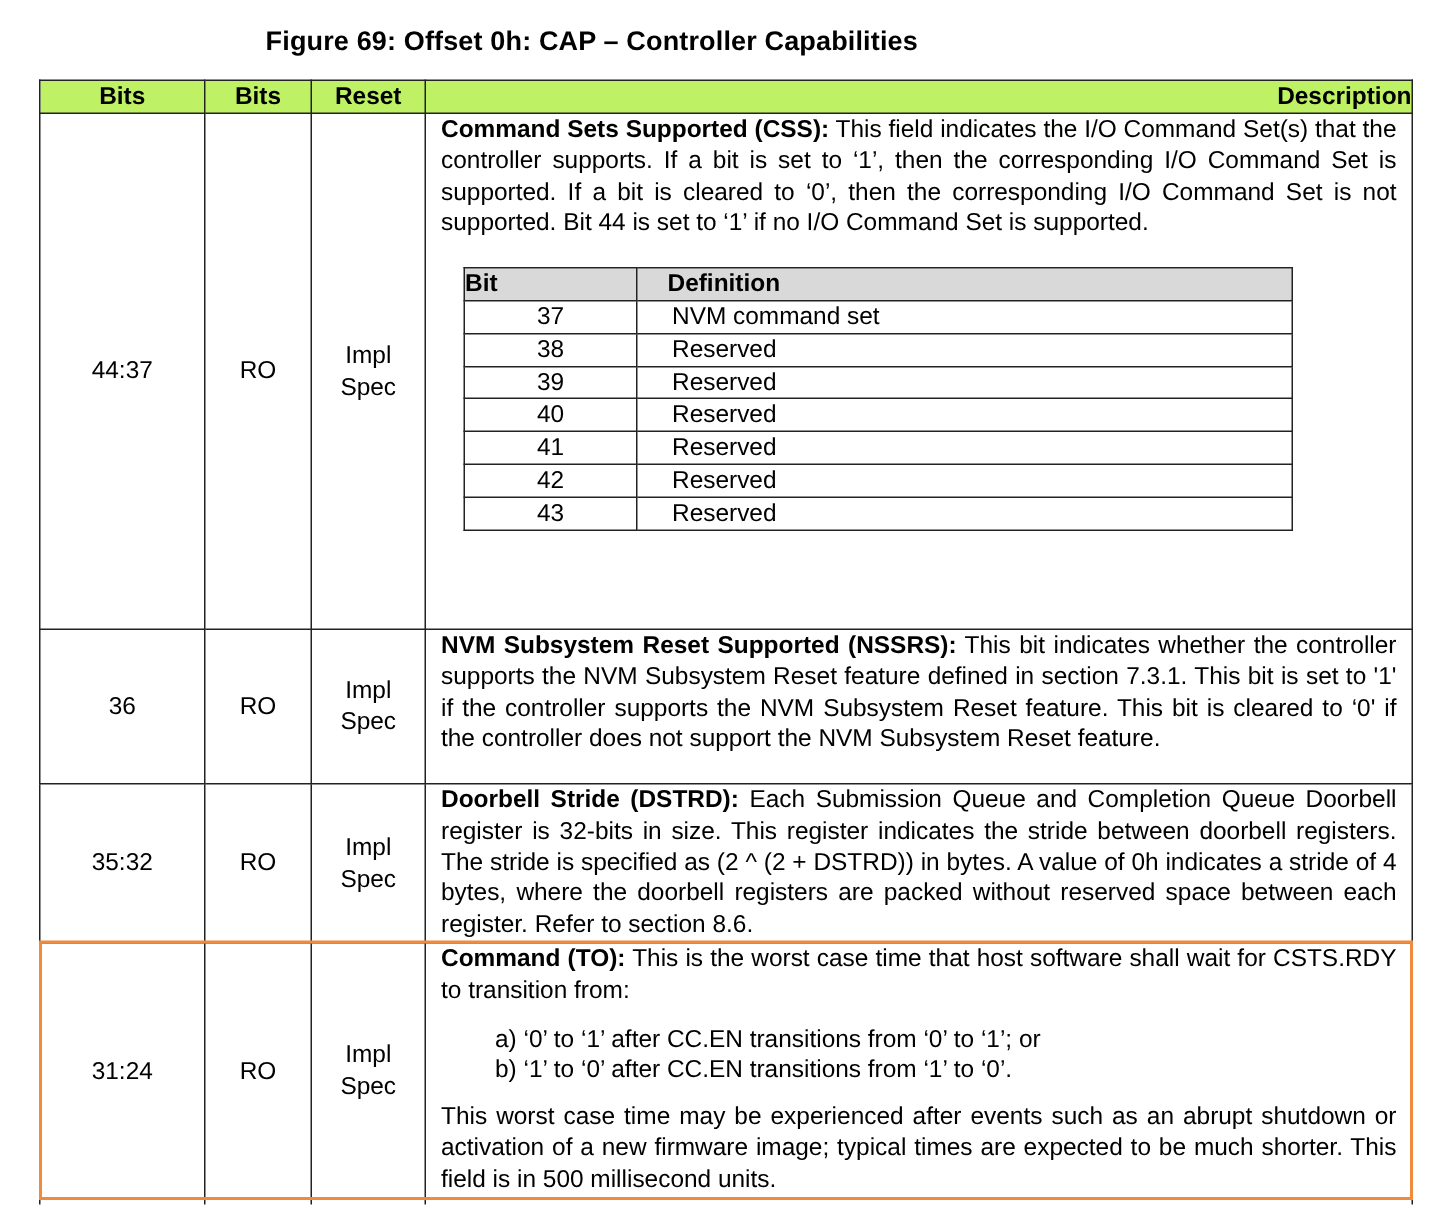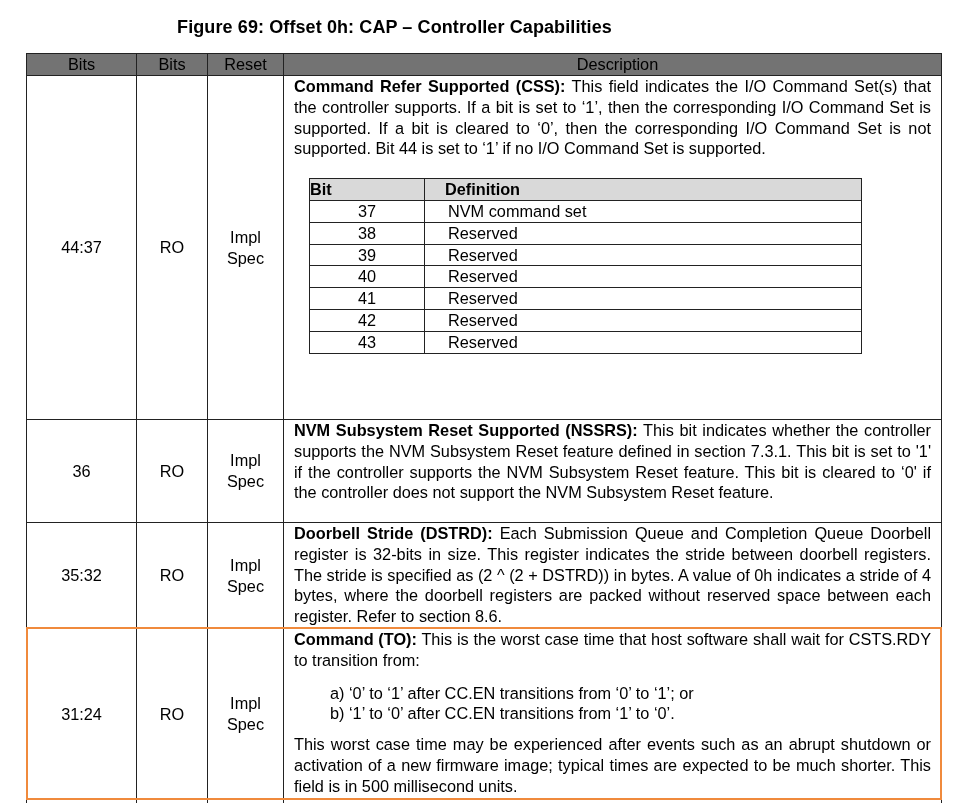--- a/index.html
+++ b/index.html
@@ -3,22 +3,22 @@
 <meta charset="utf-8">
 <style>
   html, body { margin:0; padding:0; background:#ffffff; }
   body { width:969px; height:803px; overflow:hidden; position:relative;
          font-family:"Liberation Sans", sans-serif; color:#000; }
   .title { position:absolute; top:17px; left:0; width:789px; text-align:center;
            font-weight:bold; font-size:18px; letter-spacing:0.1px; }
   table.main { position:absolute; left:26px; top:53px; width:915px;
                border-collapse:collapse; table-layout:fixed; font-size:16.3px; line-height:20.8px; }
   table.main th, table.main td { border:1.4px solid #222; padding:0; vertical-align:middle; }
-  table.main th { background:#737373; font-weight:normal; height:21px; font-size:16.3px; }
-  table.main th.desc-h { text-align:center; padding-left:10px; }
+  table.main th { background:#bef264; font-weight:bold; height:21px; font-size:16.3px; }
+  table.main th.desc-h { text-align:right; padding-left:10px; }
   td.c { text-align:center; }
   td.desc { padding:0 10px 0 10px !important; text-align:justify; vertical-align:top !important; }
   .b { font-weight:bold; }
   .para { margin:0; }
   table.sub { border-collapse:collapse; table-layout:fixed; width:553px; margin:19px 0 3px 15px;
               font-size:16.3px; line-height:20.8px; }
   table.sub th, table.sub td { border:1.2px solid #222; padding:0; }
   table.sub th { background:#d9d9d9; font-weight:bold; height:20px; }
   table.sub th.def { text-align:left; padding-left:20px; }
   table.sub td.bit { text-align:center; }
@@ -52,21 +52,21 @@
   <tbody>
 
     <tr style="height:344px">
       <td class="c">44:37</td>
       <td class="c">RO</td>
       <td class="c">
         <div>Impl</div>
         <div>Spec</div>
       </td>
       <td class="desc">
-        <p class="para"><span class="b">Command Refer Supported (CSS):</span><span> This field indicates the I/O Command Set(s) that the controller supports. If a bit is set to ‘1’, then the corresponding I/O Command Set is supported. If a bit is cleared to ‘0’, then the corresponding I/O Command Set is not supported. Bit 44 is set to ‘1’ if no I/O Command Set is supported.</span></p>
+        <p class="para"><span class="b">Command Sets Supported (CSS):</span><span> This field indicates the I/O Command Set(s) that the controller supports. If a bit is set to ‘1’, then the corresponding I/O Command Set is supported. If a bit is cleared to ‘0’, then the corresponding I/O Command Set is not supported. Bit 44 is set to ‘1’ if no I/O Command Set is supported.</span></p>
         <table class="sub">
           <colgroup>
                 <col style="width:115px">
                 <col>
               </colgroup>
           <tbody>
                 <tr>
             <th>Bit</th>
             <th class="def">Definition</th>
           </tr>

